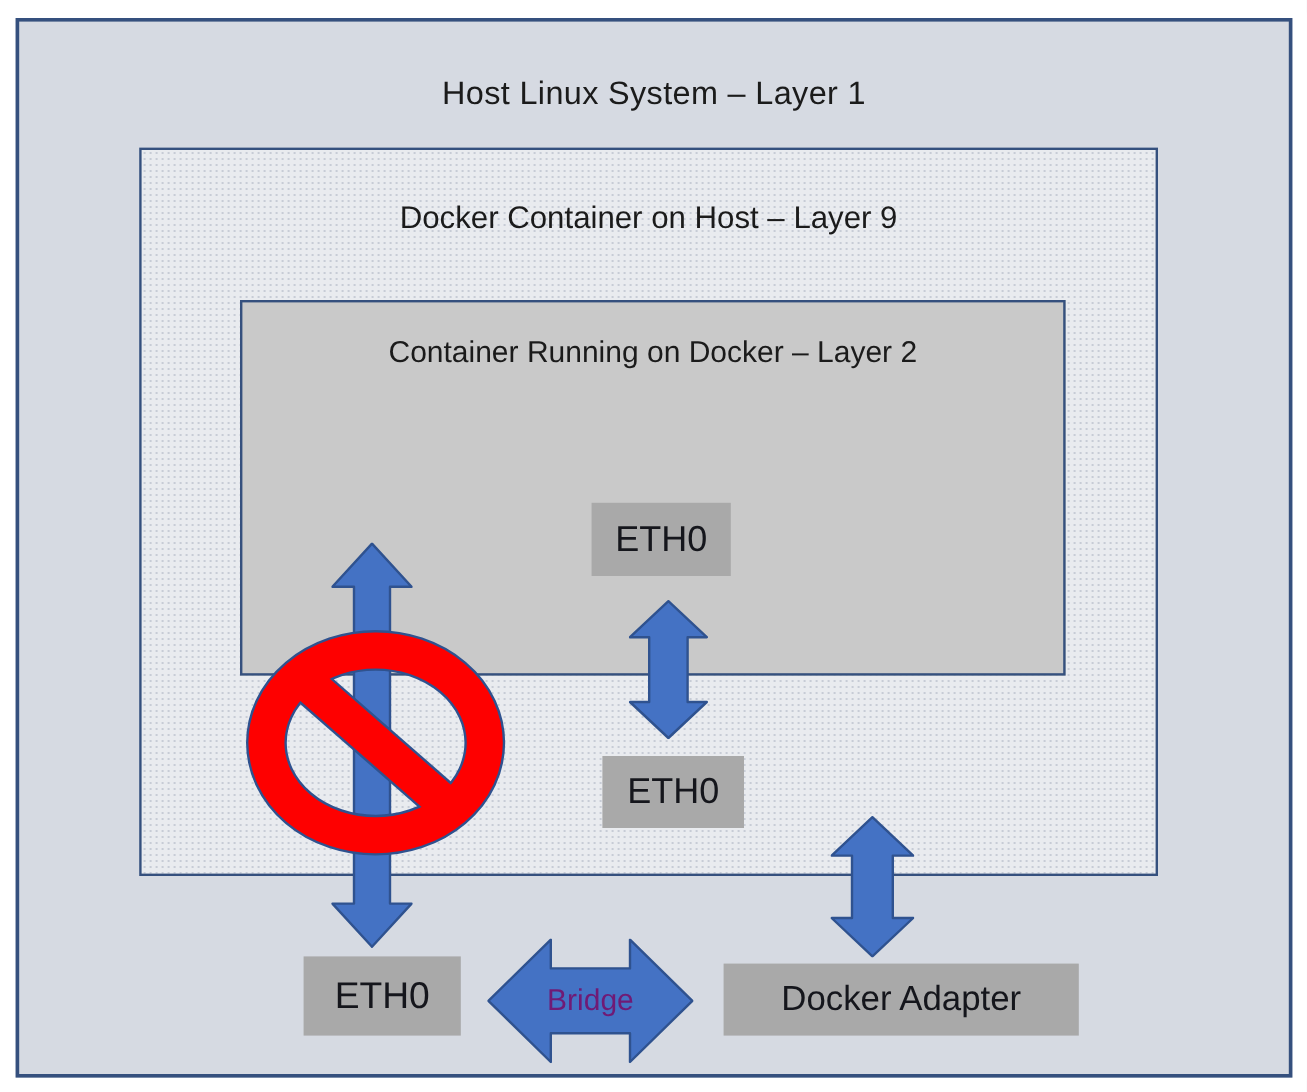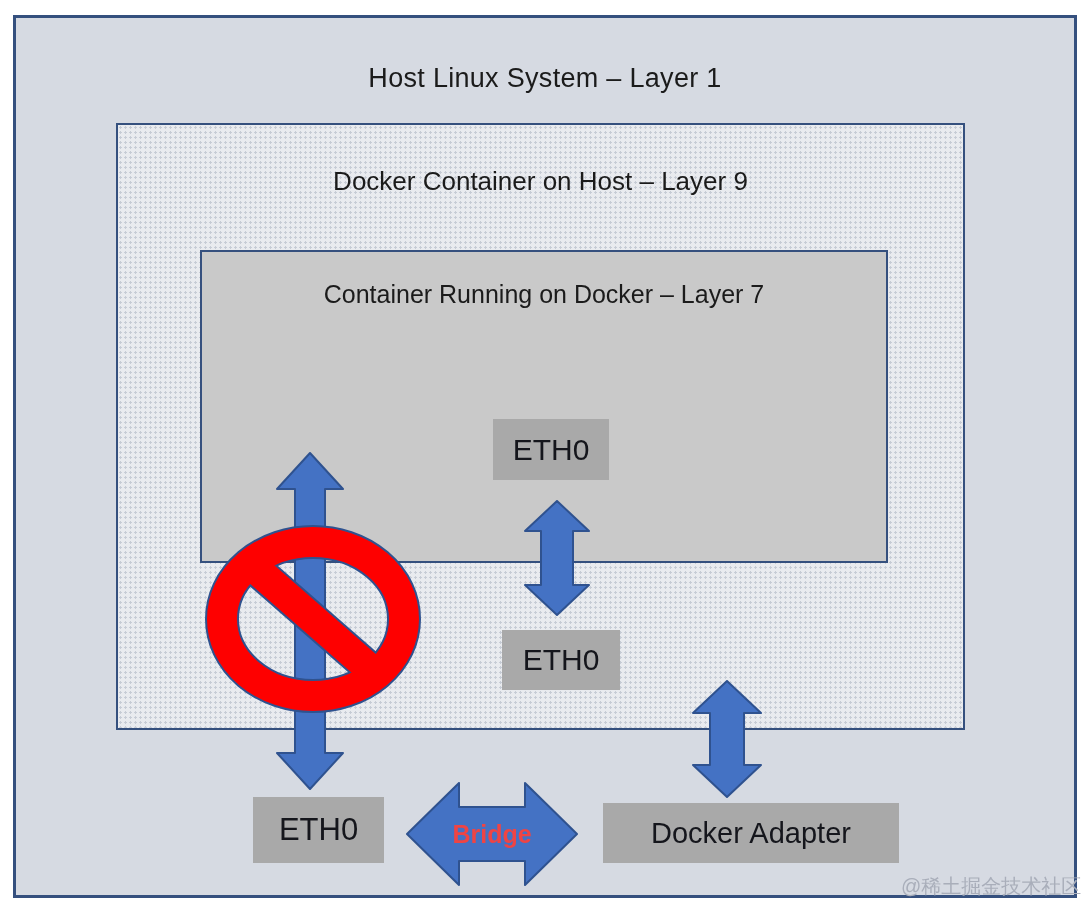--- a/index.html
+++ b/index.html
@@ -54,21 +54,21 @@
   .node-eth0-l3  { left: 493px; top: 419px; width: 116px; height: 61px; font-size: 30px; }
   .node-eth0-l2  { left: 502px; top: 630px; width: 118px; height: 60px; font-size: 30px; }
   .node-eth0-host{ left: 253px; top: 797px; width: 131px; height: 66px; font-size: 31px; }
   .node-adapter  { left: 603px; top: 803px; width: 296px; height: 60px; font-size: 29px; }
   .arrow { position: absolute; }
   .arrow polygon { fill: #4472c4; stroke: #2f528f; stroke-width: 2; stroke-linejoin: round; }
   .bridge-label {
     position: absolute;
     left: 406px; top: 806px; width: 172px; height: 56px;
     display: flex; align-items: center; justify-content: center;
-    color: #ef4444; font-size: 25px; font-weight: bold;
+    color: #701a75; font-size: 25px;
   }
   .no-entry { position: absolute; left: 204px; top: 523px; }
   .watermark {
     position: absolute;
     left: 901px; top: 873px;
     font-size: 20px;
     color: #a9aeba;
     white-space: nowrap;
   }
 </style>
@@ -79,21 +79,21 @@
 
   <div class="box layer1">
     <div class="layer-title t1">Host Linux System – Layer 1</div>
   </div>
 
   <div class="box layer2">
     <div class="layer-title t2">Docker Container on Host – Layer 9</div>
   </div>
 
   <div class="box layer3">
-    <div class="layer-title t3">Container Running on Docker – Layer 7</div>
+    <div class="layer-title t3">Container Running on Docker – Layer 2</div>
   </div>
 
   <div class="node node-eth0-l3">ETH0</div>
 
   <div class="node node-eth0-l2">ETH0</div>
 
   <div class="node node-eth0-host">ETH0</div>
 
   <div class="node node-adapter">Docker Adapter</div>
 
@@ -114,15 +114,14 @@
   </svg>
   <div class="bridge-label">Bridge</div>
 
   <svg class="no-entry" width="218" height="192" viewBox="0 0 218 192">
     <ellipse cx="109" cy="96" rx="91" ry="77" fill="none" stroke="#2f528f" stroke-width="34"></ellipse>
     <line x1="46" y1="41" x2="172" y2="151" stroke="#2f528f" stroke-width="34"></line>
     <ellipse cx="109" cy="96" rx="91" ry="77" fill="none" stroke="#fe0000" stroke-width="30"></ellipse>
     <line x1="45" y1="40" x2="173" y2="152" stroke="#fe0000" stroke-width="30"></line>
   </svg>
 
-  <div class="watermark">@稀土掘金技术社区</div>
 
 </div>
 
 </body></html>

